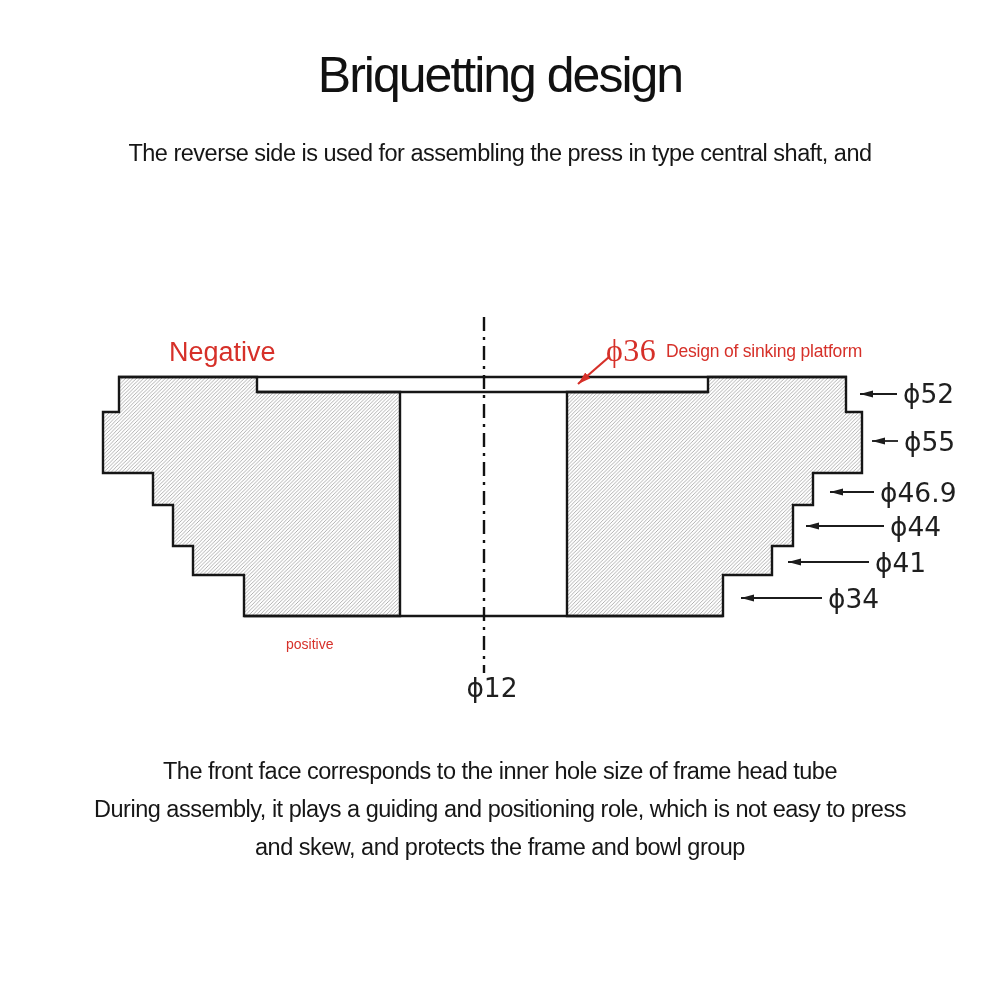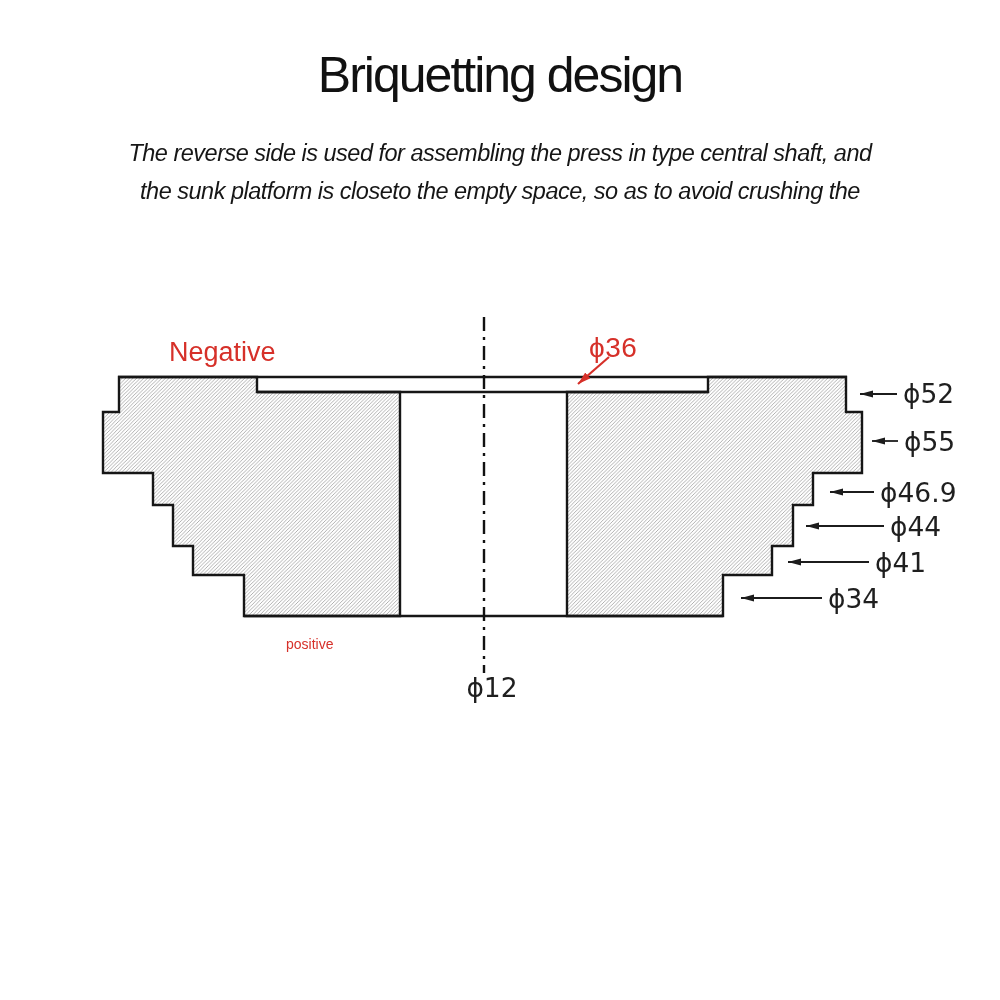--- a/index.html
+++ b/index.html
@@ -8,45 +8,44 @@
     font-family:"Liberation Sans",sans-serif;color:#1a1a1a;overflow:hidden;padding-left:48px;
   }
   .page-title{
     position:absolute;left:0;top:46px;width:1000px;text-align:center;
     font-size:50px;font-weight:400;letter-spacing:-2px;color:#111;line-height:58px;
   }
   .para{
     position:absolute;left:0;width:1000px;text-align:center;
     font-size:23.5px;letter-spacing:-0.5px;line-height:38px;color:#161616;
   }
-  .para.intro{top:134px;font-style:italic;}
+  .para.intro{top:134px;}
   .para.footer{top:752px;}
   .red-label{position:absolute;color:var(--red);white-space:nowrap;}
   .lbl-negative{left:169px;top:337px;font-size:27px;}
   .lbl-positive{left:286px;top:636px;font-size:14px;}
-  .lbl-phi36{left:589px;top:332px;font-size:28px;font-family:Liberation Sans, sans-serif;letter-spacing:0.5px;}
+  .lbl-phi36{left:606px;top:332px;font-size:32px;font-family:Liberation Serif, serif;letter-spacing:0.5px;}
   .lbl-sink{left:666px;top:341px;font-size:17.5px;letter-spacing:-0.2px;}
   svg{position:absolute;left:0;top:0;}
   .outline{fill:url(#hatch);stroke:var(--line);stroke-width:2.4;stroke-linejoin:miter;}
   .edge{stroke:var(--line);stroke-width:2.4;fill:none;}
   .cline{stroke:#111;stroke-width:2.4;fill:none;stroke-dasharray:14 6 3 6;}
   .dimline{stroke:#1c1c1c;stroke-width:1.8;fill:none;}
   .redline{stroke:var(--red);stroke-width:2.2;fill:none;}
   .dimtext{font-family:"DejaVu Sans",sans-serif;font-size:26.5px;fill:#1f1f1f;}
 </style>
 </head>
 <body>
 
 <div class="canvas">
 
   <div class="page-title">Briquetting design</div>
 
   <div class="para intro">
     <div>The reverse side is used for assembling the press in type central shaft, and</div>
-    <div>the sunk platform is closeto the empty space, so as to avoid crushing the</div>
   </div>
 
   <svg width="1000" height="1000" viewBox="0 0 1000 1000">
     <defs>
       <pattern id="hatch" patternUnits="userSpaceOnUse" width="3.6" height="3.6">
         <path d="M-0.9,0.9 L0.9,-0.9 M0,3.6 L3.6,0 M2.7,4.5 L4.5,2.7" stroke="#a8a8a8" stroke-width="0.9" fill="none"></path>
       </pattern>
       <marker id="arrowBlk" markerUnits="userSpaceOnUse" markerWidth="15" markerHeight="9" viewBox="0 -4.5 15 9" refX="13" refY="0" orient="auto">
         <path d="M13,0 L0,3.6 L0,-3.6 Z" fill="#1c1c1c"></path>
       </marker>
@@ -78,17 +77,21 @@
     <text class="dimtext" x="880" y="502">ϕ46.9</text>
     <text class="dimtext" x="890" y="536">ϕ44</text>
     <text class="dimtext" x="875" y="572">ϕ41</text>
     <text class="dimtext" x="828" y="608">ϕ34</text>
     <text class="dimtext" x="492" y="697" text-anchor="middle">ϕ12</text>
   </svg>
 
   <div class="red-label lbl-negative">Negative</div>
   <div class="red-label lbl-positive">positive</div>
   <div class="red-label lbl-phi36">ϕ36</div>
+  <div class="red-label lbl-sink">Design of sinking platform</div>
 
   <div class="para footer">
+    <div>The front face corresponds to the inner hole size of frame head tube</div>
+    <div>During assembly, it plays a guiding and positioning role, which is not easy to press</div>
+    <div>and skew, and protects the frame and bowl group</div>
   </div>
 
 </div>
 
 </body></html>

